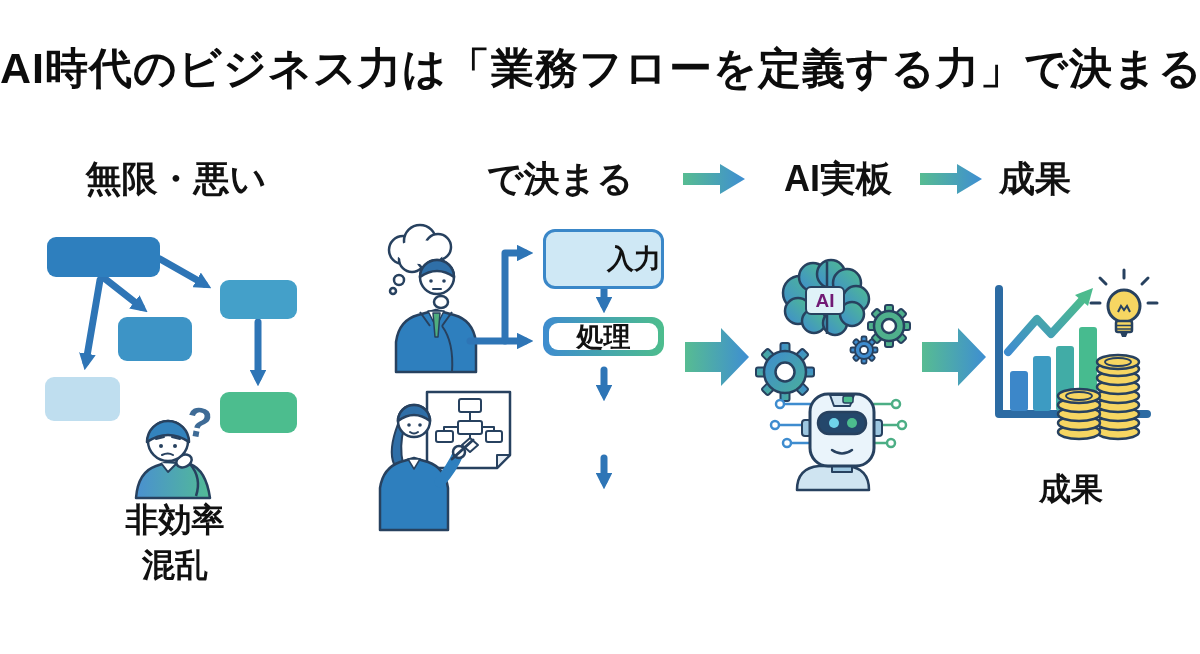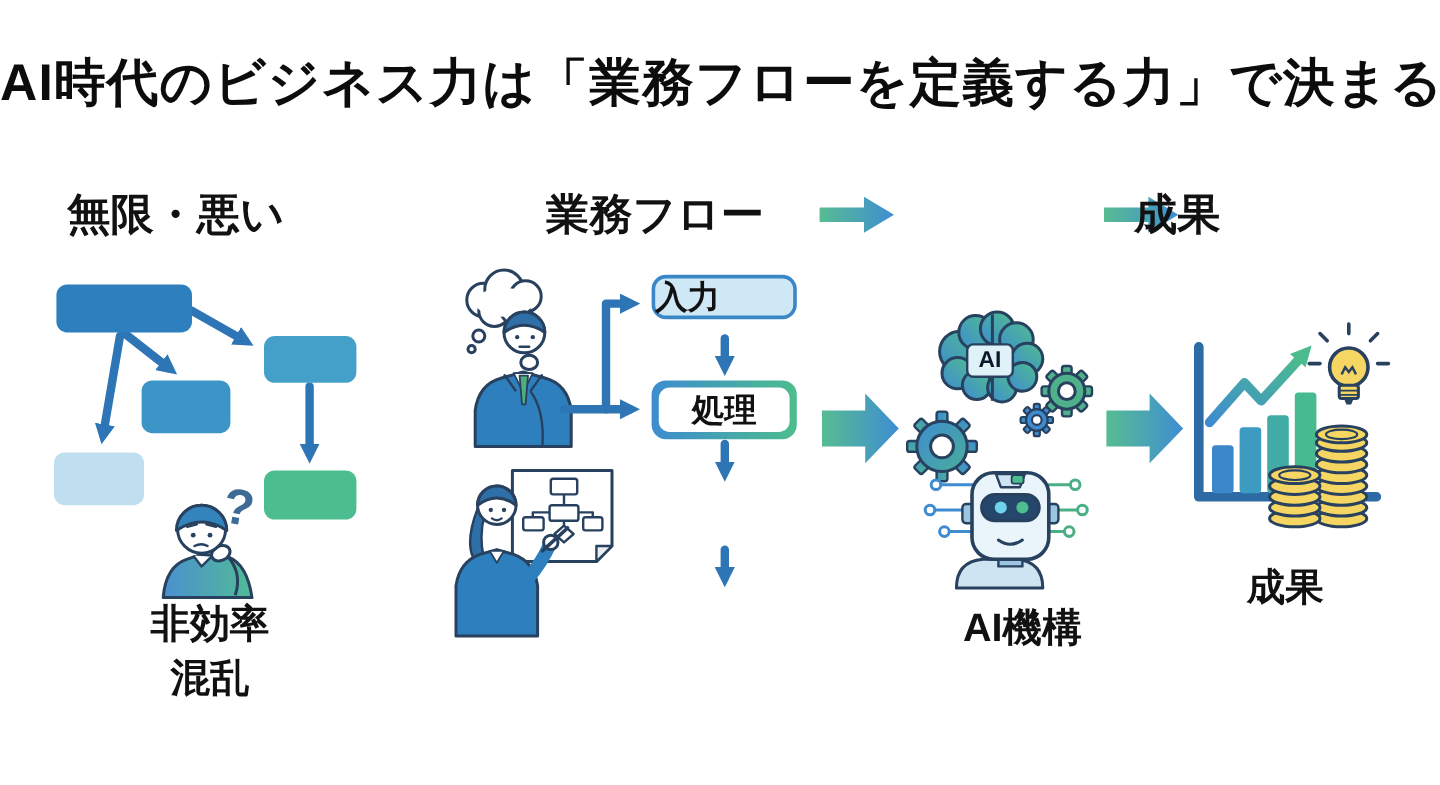--- a/index.html
+++ b/index.html
@@ -1,35 +1,35 @@
 <!DOCTYPE html>
 <html><head>
 <meta charset="utf-8">
 <style>
   html,body{margin:0;padding:0;background:#fff}
   .canvas{position:relative;width:1200px;height:654px;background:#fff;overflow:hidden;
           font-family:"Liberation Sans","DejaVu Sans",sans-serif;color:#111}
   .art{position:absolute;left:0;top:0}
   .title{position:absolute;top:40px;left:0;width:1200px;margin:0;text-align:center;
          font-size:43px;font-weight:800;letter-spacing:1px;color:#0c0c0c;white-space:nowrap}
-  .hlabel{position:absolute;top:155px;font-size:36px;font-weight:800;text-align:left;white-space:nowrap}
-  .step{position:absolute;left:543px;width:121px;height:37px;box-sizing:border-box;border-radius:12px;
-        display:flex;align-items:center;justify-content:flex-start;font-size:27px;font-weight:800}
+  .hlabel{position:absolute;top:155px;font-size:36px;font-weight:800;text-align:center;white-space:nowrap}
+  .step{position:absolute;left:543px;width:121px;height:60px;box-sizing:border-box;border-radius:12px;
+        display:flex;align-items:center;justify-content:flex-end;font-size:27px;font-weight:800}
   .s-input{top:229px;background:#CFE8F5;border:3px solid #3A87C8}
   .s-output{top:491px;background:linear-gradient(90deg,#3E8FD0,#4DBD8D);color:#fff}
-  .gbox{position:absolute;left:543px;width:121px;height:49px;box-sizing:border-box;border-radius:12px;padding:6px}
+  .gbox{position:absolute;left:543px;width:121px;height:39px;box-sizing:border-box;border-radius:12px;padding:6px}
   .g-blue{top:317px;background:linear-gradient(90deg,#3E8CCF,#4DBD8D)}
   .g-green{top:405px;background:linear-gradient(90deg,#45B3A0,#4DBD8D)}
   .ginner{width:100%;height:100%;background:#fff;border-radius:9px;display:flex;align-items:center;
           justify-content:center;font-size:27px;font-weight:800}
   .cap{position:absolute;text-align:center;font-weight:800;font-size:33px;line-height:45px}
   .qmark{position:absolute;left:186px;top:399px;font-size:42px;font-weight:800;color:#3E6B96;transform:rotate(10deg)}
   .ai-chip{position:absolute;left:805px;top:286px;width:40px;height:29px;background:#DFF2F8;
            border:2.5px solid #27415F;border-radius:6px;display:flex;align-items:center;justify-content:center;
-           font-size:19px;font-weight:800;color:#0f172a;box-sizing:border-box}
+           font-size:19px;font-weight:800;color:#701a75;box-sizing:border-box}
 </style>
 </head>
 <body>
 
 <div class="canvas">
 
   <svg class="art" width="1200" height="654" viewBox="0 0 1200 654">
     <defs>
       <linearGradient id="gGB" x1="0" y1="0" x2="1" y2="0">
         <stop offset="0" stop-color="#57BC92"></stop>
@@ -250,39 +250,39 @@
       <ellipse cx="1079" cy="414" rx="21" ry="7"></ellipse>
         <ellipse cx="1079" cy="405" rx="21" ry="7"></ellipse>
       <ellipse cx="1079" cy="396" rx="21" ry="7"></ellipse>
       <ellipse cx="1079" cy="396" rx="13" ry="4" fill="none" stroke-width="1.8"></ellipse>
     </g>
   </svg>
 
   <h1 class="title">AI時代のビジネス力は「業務フローを定義する力」で決まる</h1>
 
   <div class="hlabel" style="left:56px;width:240px">無限・悪い</div>
-  <div class="hlabel" style="left:455px;width:210px">業務フロー</div>
+  <div class="hlabel" style="left:455px;width:210px">で決まる</div>
+  <div class="hlabel" style="left:748px;width:180px">AI実板</div>
   <div class="hlabel" style="left:945px;width:180px">成果</div>
 
   <div class="step s-input">
     <span>入力</span>
   </div>
   <div class="gbox g-blue">
     <div class="ginner">
         <span>処理</span>
       </div>
   </div>
 
   <div class="qmark">?</div>
   <div class="ai-chip">AI</div>
 
   <div class="cap" style="left:75px;top:497px;width:200px">
     <div>非効率</div>
     <div>混乱</div>
   </div>
 
-  <div class="cap" style="left:752px;top:500px;width:200px">AI機構</div>
 
   <div class="cap" style="left:971px;top:468px;width:200px;font-size:32px;line-height:42px">
     <div>成果</div>
   </div>
 
 </div>
 
 </body></html>

